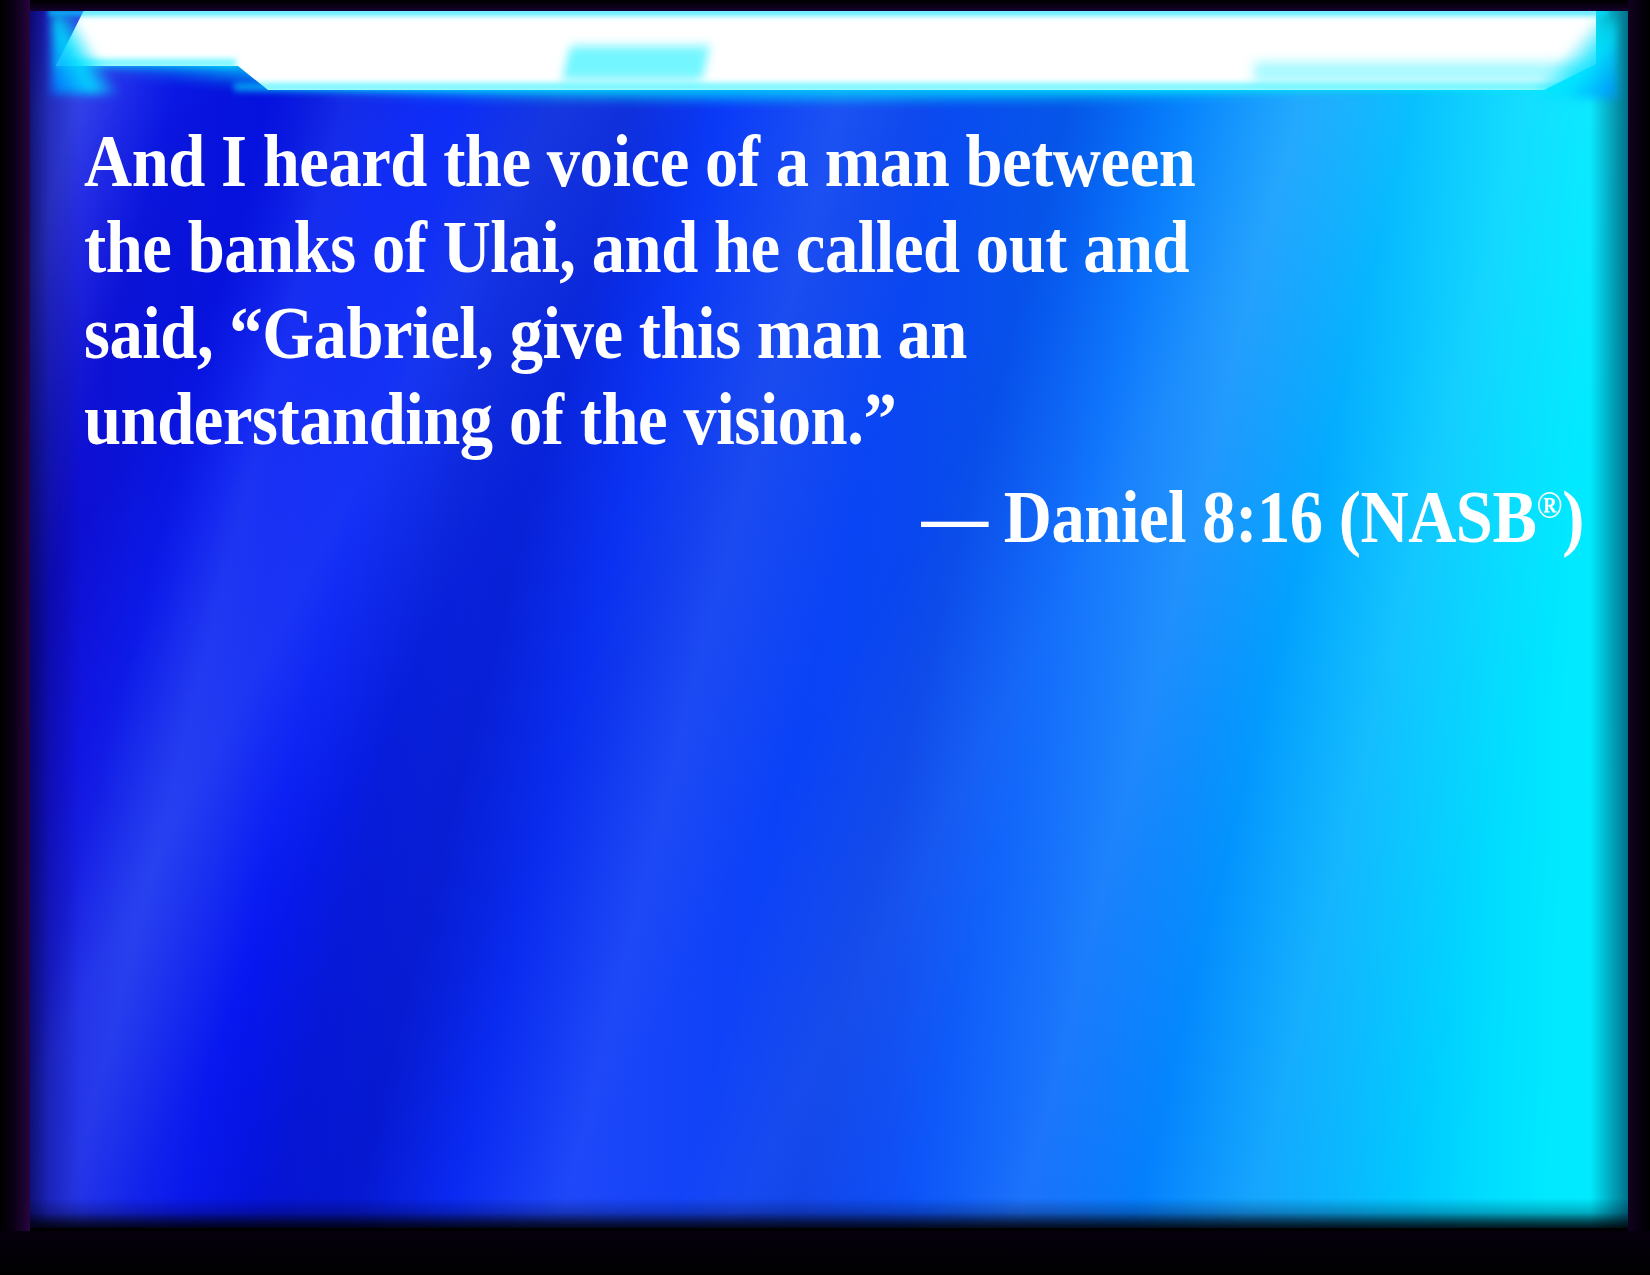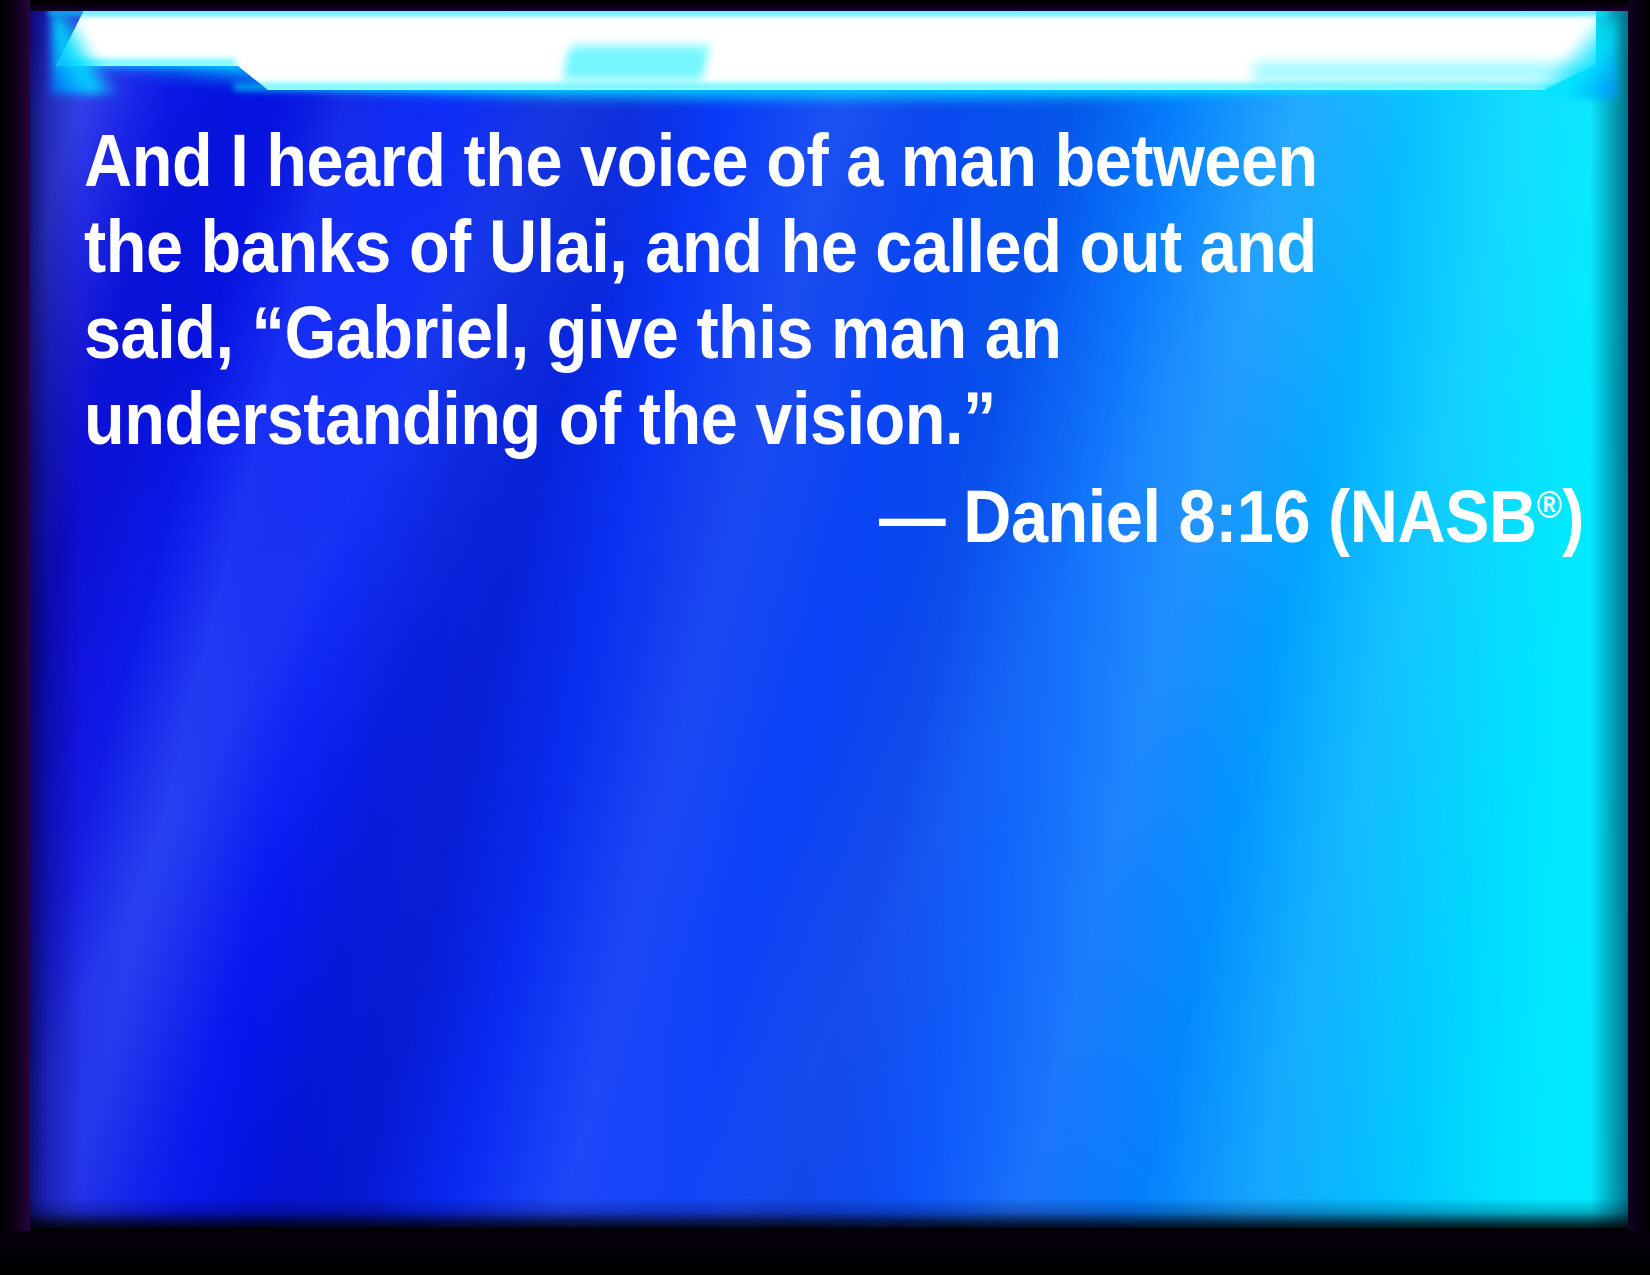--- a/index.html
+++ b/index.html
@@ -7,21 +7,21 @@
     padding: 0;
     background: #000000;
   }
 
   #slide {
     position: relative;
     width: 1650px;
     height: 1275px;
     overflow: hidden;
     background: #050008;
-    font-family: Liberation Sans, sans-serif;
+    font-family: Liberation Serif, serif;
   }
 
   
   .frame-edge {
     position: absolute;
     pointer-events: none;
   }
   .frame-top    { left:0; top:0;    width:1650px; height:11px;  background:linear-gradient(180deg,#000000 0%,#0a0014 55%,#160033 100%); }
   .frame-left   { left:0; top:0;    width:30px;   height:1275px;background:linear-gradient(90deg,#000000 0%,#0a0012 40%,#1b0330 80%,#2a0440 100%); }
   .frame-right  { right:0; top:0;   width:22px;   height:1275px;background:linear-gradient(270deg,#000000 0%,#060010 45%,#12021f 100%); }

